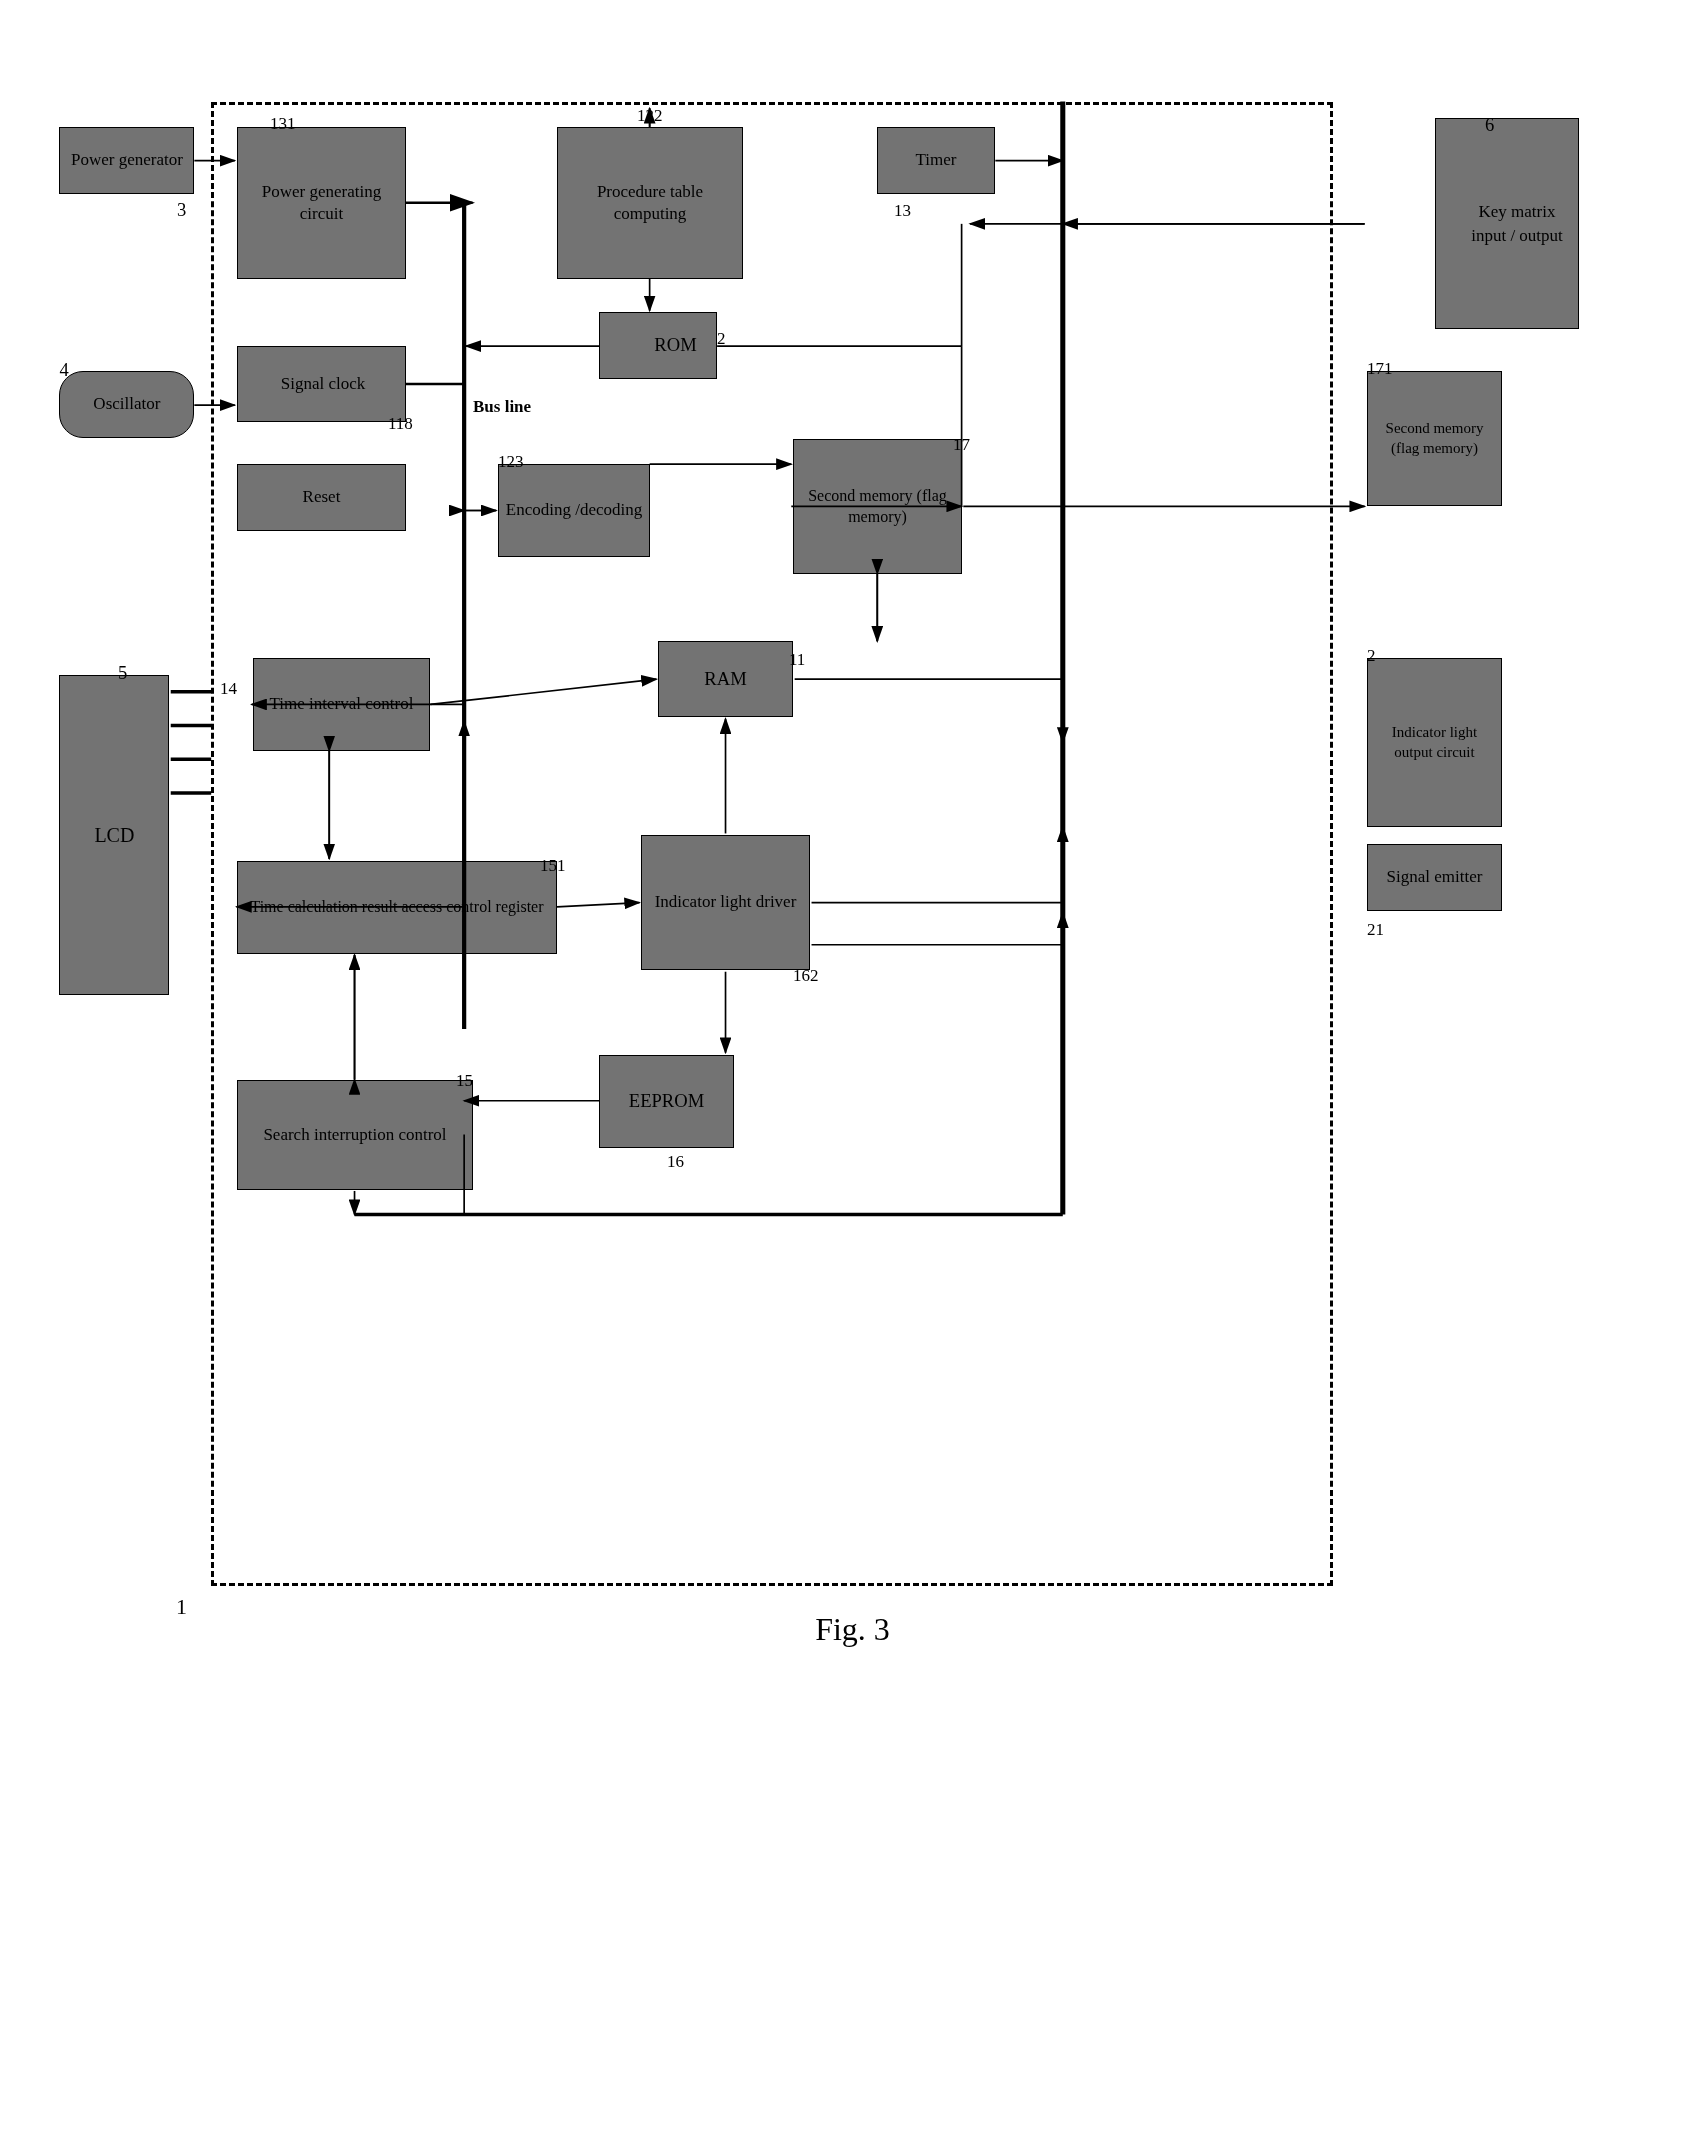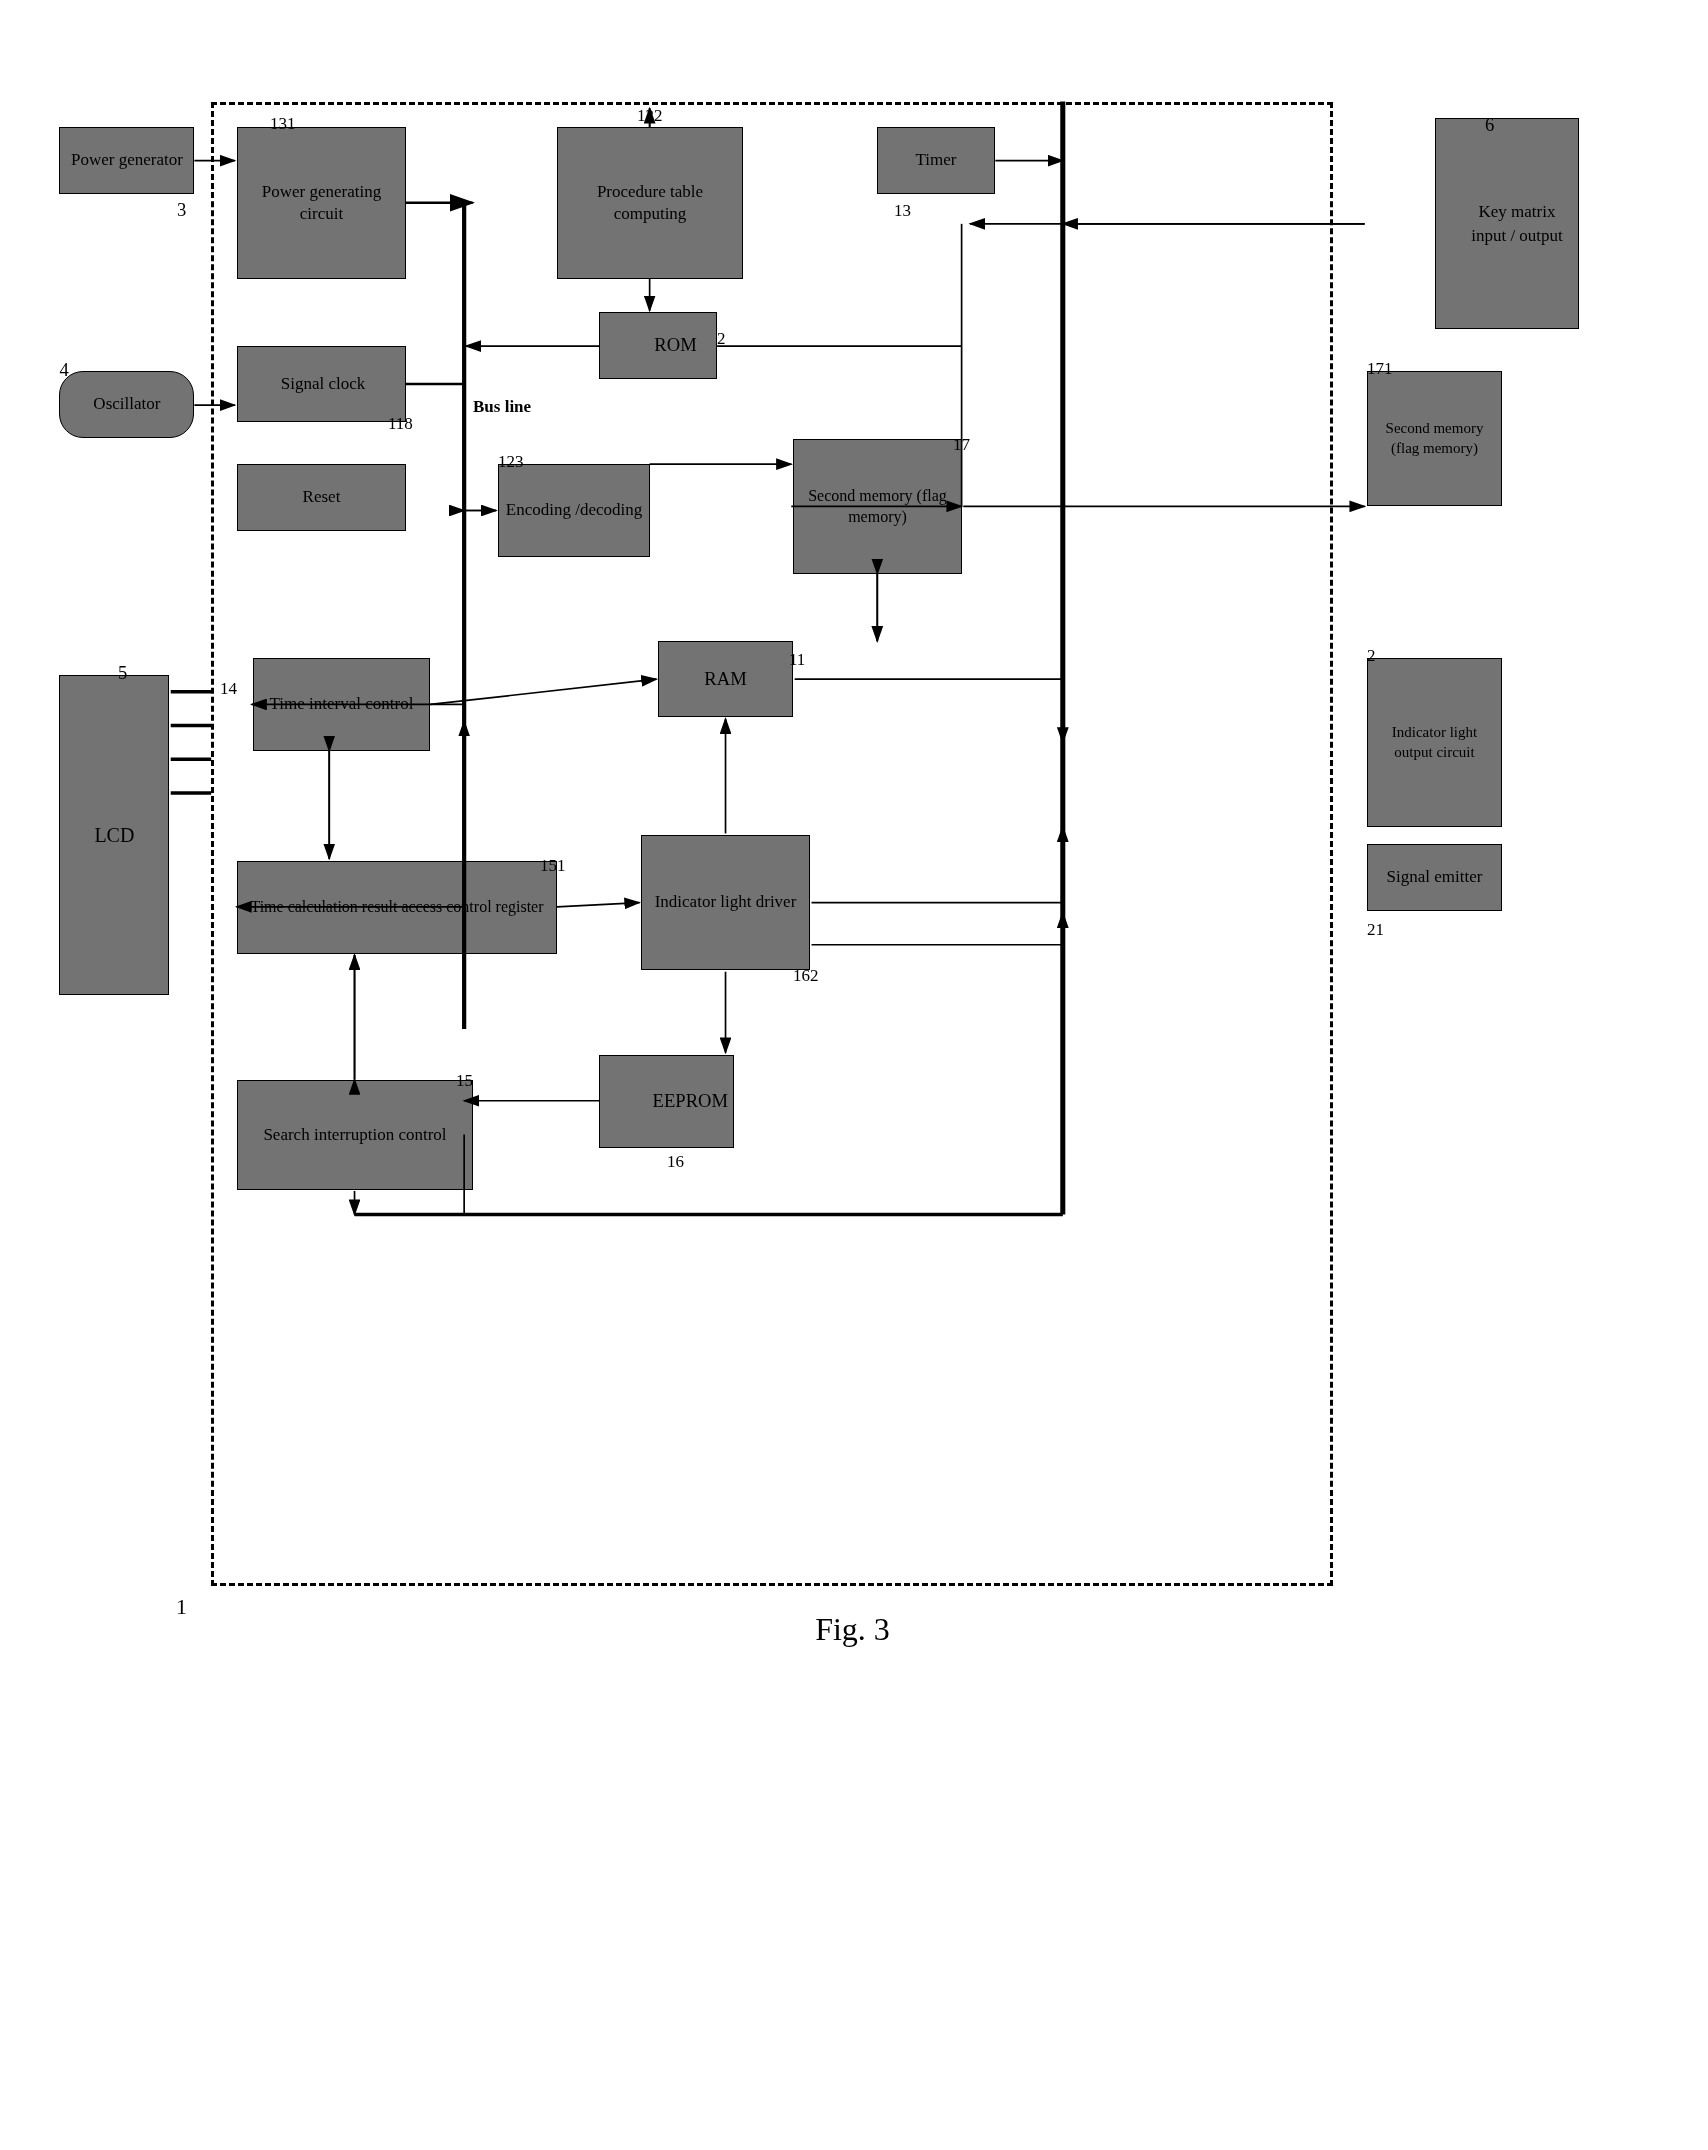--- a/index.html
+++ b/index.html
@@ -180,21 +180,21 @@
   </div>
 
   <div class="label" style="left:742px; top:915px; font-size:17px;text-align:right;">162</div>
 
   <div class="block" style="left:186px; top:1029px; width:236px; height:110px; font-size:17px;">
     <span>Search interruption control</span>
   </div>
 
   <div class="label" style="left:405px; top:1020px; font-size:17px;">15</div>
 
-  <div class="block" style="left:548px; top:1004px; width:135px; height:93px; font-size:18.6px;justify-content:flex-end;">
+  <div class="block" style="left:548px; top:1004px; width:135px; height:93px; font-size:18.6px;">
     <span>EEPROM</span>
   </div>
 
   <div class="label" style="left:616px; top:1101px; font-size:17px;">16</div>
 
   <svg style="position:absolute;top:0;left:0;width:1602px;height:1602px;" xmlns="http://www.w3.org/2000/svg" viewBox="0 0 1900 1900" width="1602" height="1602">
     <defs>
       <marker id="arrow" markerWidth="10" markerHeight="7" refX="9" refY="3.5" orient="auto">
         <polygon points="0 0, 10 3.5, 0 7" fill="#000"></polygon>
       </marker>

